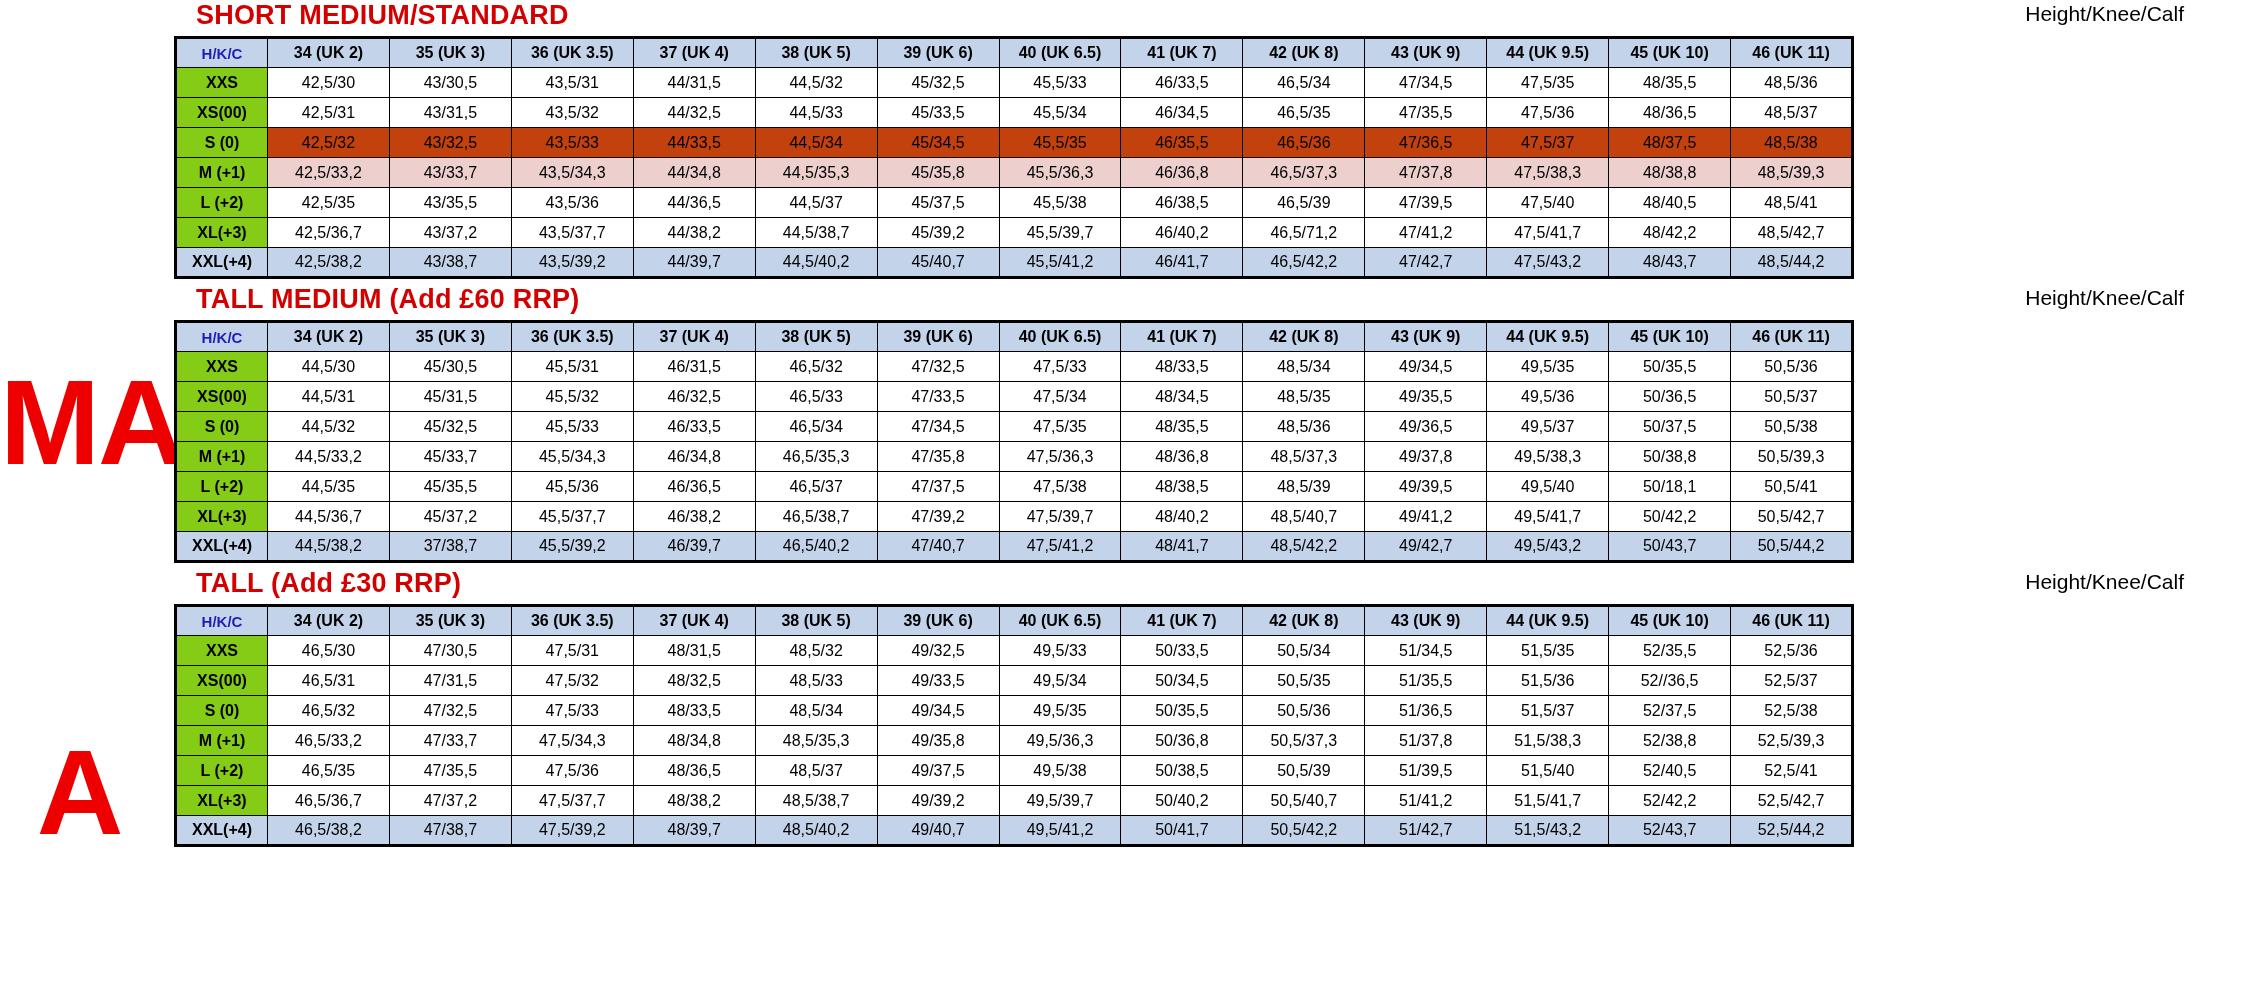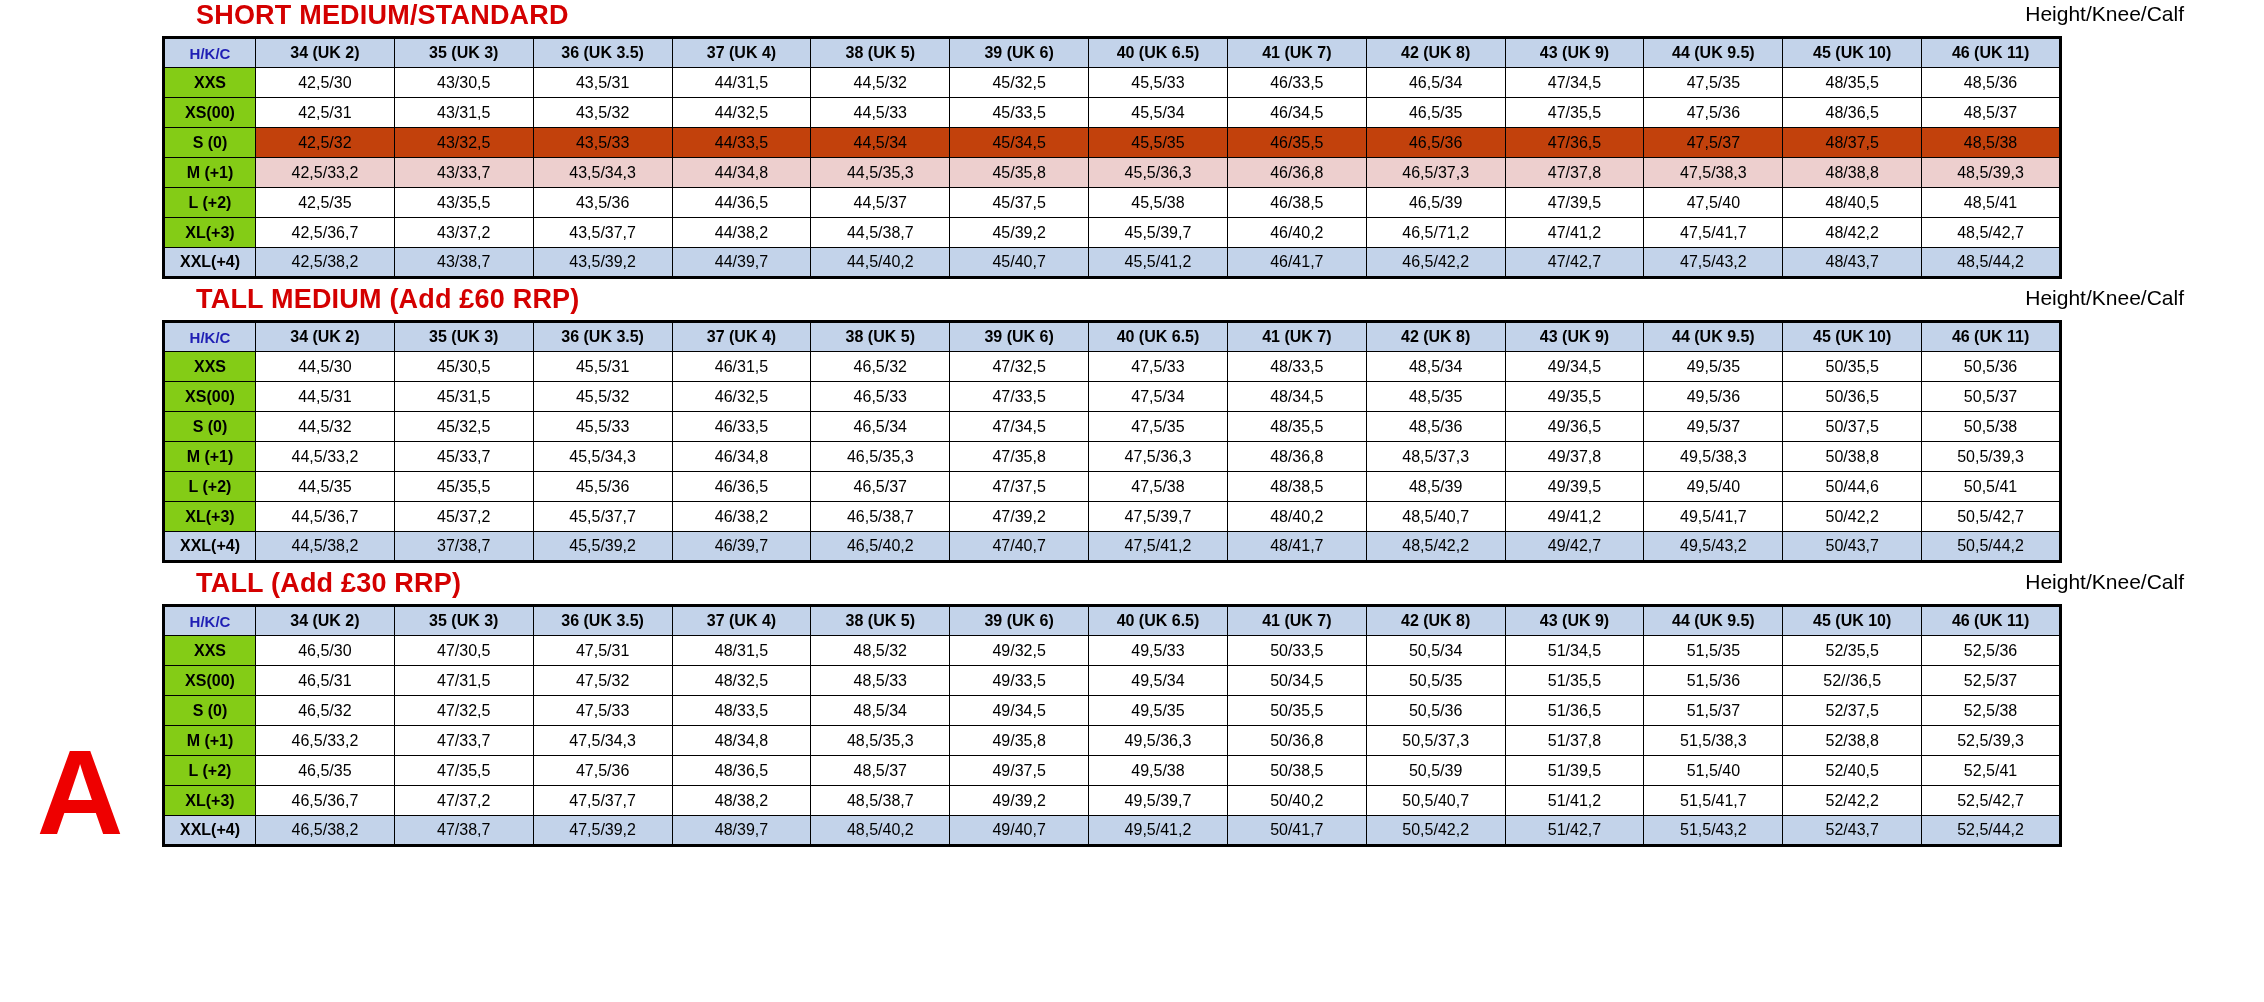--- a/index.html
+++ b/index.html
@@ -66,22 +66,22 @@
     right: 80px;
     top: 2px;
     color: #000;
     font-size: 21px;
     font-weight: normal;
     white-space: nowrap;
   }
   table.sizechart {
     border-collapse: collapse;
     table-layout: fixed;
-    width: 1900px;
-    margin-left: 2px;
+    width: 1680px;
+    margin-left: 14px;
     border: 3px solid #000;
   }
   table.sizechart td, table.sizechart th {
     border: 1px solid #000;
     text-align: center;
     vertical-align: middle;
     font-size: 16px;
     height: 30px;
     padding: 0;
     white-space: nowrap;
@@ -114,20 +114,21 @@
   tr.r-blue td.cell { background: #c3d3ea; }
   tr.r-blue td.rowlab { background: #c3d3ea; }
   td.cell { font-size: 16px; color: #000; }
 </style>
 </head>
 <body>
 
 <div id="page">
 
   <div class="side-letters">
+    <div class="side-letter g2">MA</div>
     <div class="side-letter g3">A</div>
   </div>
 
   <div class="tables-area" id="tables-area">
       <div class="block">
         <div class="block-head">
           <div class="block-title">SHORT MEDIUM/STANDARD</div>
           <div class="hkc-note">Height/Knee/Calf</div>
         </div>
         <table class="sizechart">
@@ -360,21 +361,21 @@
               <td class="cell">45/35,5</td>
               <td class="cell">45,5/36</td>
               <td class="cell">46/36,5</td>
               <td class="cell">46,5/37</td>
               <td class="cell">47/37,5</td>
               <td class="cell">47,5/38</td>
               <td class="cell">48/38,5</td>
               <td class="cell">48,5/39</td>
               <td class="cell">49/39,5</td>
               <td class="cell">49,5/40</td>
-              <td class="cell">50/44,6</td>
+              <td class="cell">50/18,1</td>
               <td class="cell">50,5/41</td>
             </tr>
             <tr class="r-white">
               <td class="rowlab">XL(+3)</td>
               <td class="cell">44,5/36,7</td>
               <td class="cell">45/37,2</td>
               <td class="cell">45,5/37,7</td>
               <td class="cell">46/38,2</td>
               <td class="cell">46,5/38,7</td>
               <td class="cell">47/39,2</td>

